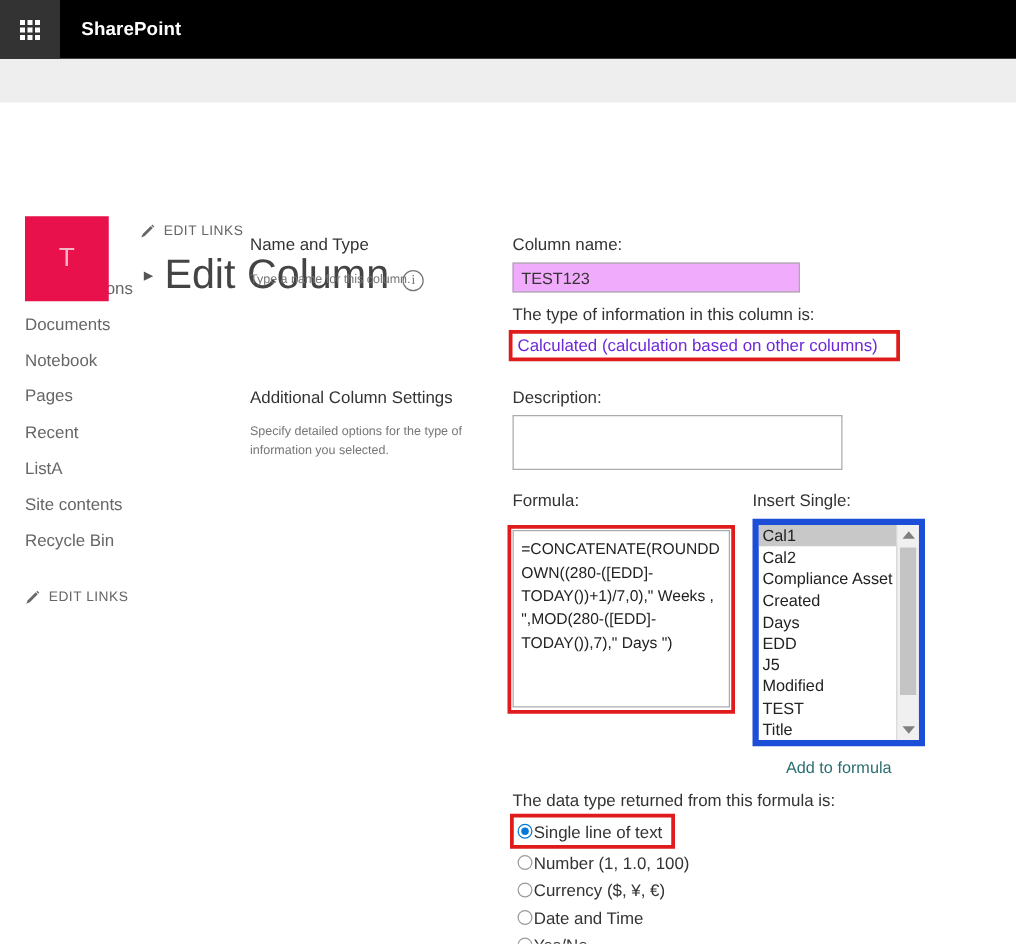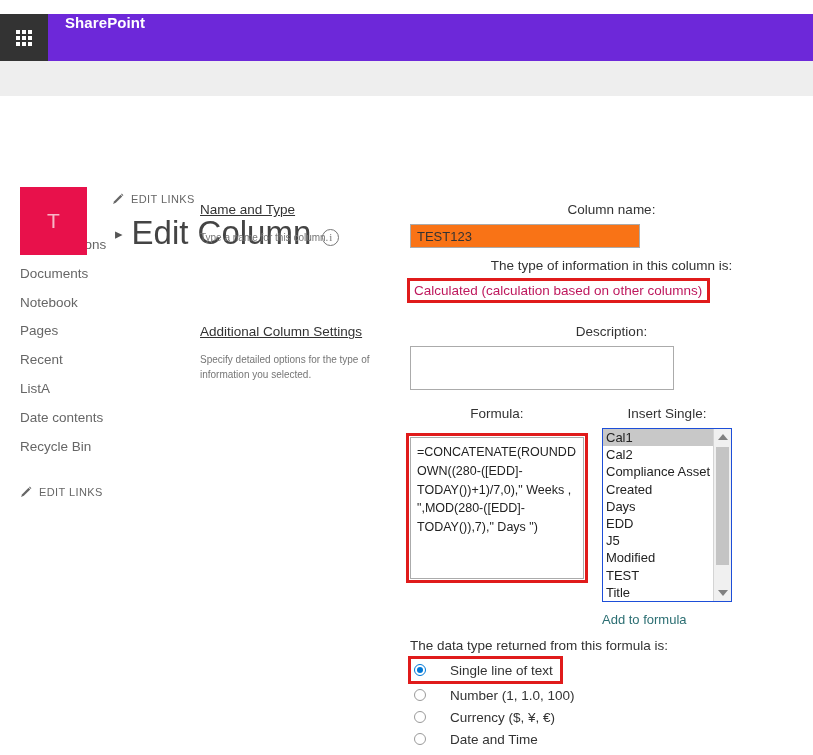--- a/index.html
+++ b/index.html
@@ -12,24 +12,24 @@
     background: #ffffff;
     font-family: "Liberation Sans", sans-serif;
     color: #333333;
     overflow: hidden;
     position: relative;
   }
 
   
   .suitebar {
     height: 47px;
-    background: #6d28d9;
-    display: flex;
-    position: relative;
-    margin-top: 14px;
+    background: #000000;
+    display: flex;
+    align-items: center;
+    position: relative;
   }
   .waffle-btn {
     width: 48px;
     height: 47px;
     background: #333333;
     display: flex;
     align-items: center;
     justify-content: center;
     cursor: pointer;
   }
@@ -178,54 +178,52 @@
     position: relative;
   }
   .section-left {
     width: 210px;
     flex: 0 0 210px;
   }
   .section-title {
     font-size: 13.5px;
     color: #333333;
     margin-bottom: 14px;
-    text-decoration: underline;
   }
   .section-desc {
     font-size: 10px;
     color: #767676;
     line-height: 1.45;
     width: 185px;
   }
   .section-right {
     flex: 1;
     position: relative;
   }
   .field-label {
     font-size: 13.5px;
     color: #333333;
     margin-bottom: 7px;
-    text-align: center;
   }
   .text-input {
     width: 216px;
     height: 22px;
     border: 1px solid #ababab;
     font-size: 13px;
     font-family: "Liberation Sans", sans-serif;
     color: #333333;
     padding: 0 6px;
     box-sizing: content-box;
-    background: #f97316;
+    background: #f0abfc;
     outline: none;
   }
   .type-value {
     font-size: 13.5px;
-    color: #be185d;
-    padding: 3px 4px 4px 4px;
+    color: #6d28d9;
+    padding: 3px 14px 4px 4px;
     display: inline-block;
   }
 
   
   .annot {
     position: absolute;
     border: 3px solid #e01b1b;
     box-sizing: border-box;
     pointer-events: none;
   }
@@ -252,21 +250,21 @@
     padding: 5px 6px;
     outline: none;
     background: #fff;
     overflow: hidden;
   }
 
   
   .listbox {
     width: 128px;
     height: 172px;
-    border: 1px solid #1d4ed8;
+    border: 5px solid #1d4ed8;
     background: #ffffff;
     position: relative;
     overflow: hidden;
     font-size: 13px;
   }
   .listbox-items {
     position: absolute;
     left: 0; top: 0; right: 17px; bottom: 0;
     overflow: hidden;
   }
@@ -322,21 +320,21 @@
   .add-formula {
     color: #2b6e72;
     font-size: 13px;
     text-decoration: none;
     cursor: pointer;
   }
 
   .radio-row {
     display: flex;
     align-items: center;
-    gap: 24px;
+    gap: 1px;
     height: 22px;
     margin-bottom: 0px;
     cursor: pointer;
   }
   .radio {
     width: 12px;
     height: 12px;
     border: 1px solid #9a9a9a;
     border-radius: 50%;
     background: #ffffff;
@@ -411,21 +409,21 @@
 <div class="body-wrap">
 
   <div class="sidebar">
     <div class="nav-item">Home</div>
     <div class="nav-item">Conversations</div>
     <div class="nav-item">Documents</div>
     <div class="nav-item">Notebook</div>
     <div class="nav-item">Pages</div>
     <div class="nav-item">Recent</div>
     <div class="nav-item">ListA</div>
-    <div class="nav-item">Date contents</div>
+    <div class="nav-item">Site contents</div>
     <div class="nav-item">Recycle Bin</div>
 
     <div class="edit-links-side">
       <span class="pencil">
         <svg width="12" height="12" viewBox="0 0 12 12">
           <path d="M1 11 L2.2 8.2 L8.6 1.8 L10.2 3.4 L3.8 9.8 Z" fill="#666666"></path>
           <path d="M9.1 1.3 L10.7 2.9 L11.4 2.2 L9.8 0.6 Z" fill="#666666"></path>
         </svg>
       </span>
       <span>EDIT LINKS</span>
@@ -491,21 +489,21 @@
               <div class="lb-scroll">
                 <div class="lb-arrow">
                     <div class="tri-up"></div>
                   </div>
                 <div class="lb-thumb"></div>
                 <div class="lb-arrow down">
                     <div class="tri-down"></div>
                   </div>
               </div>
             </div>
-            <div style="text-align:left; margin-top:8px;">
+            <div style="text-align:center; margin-top:8px;">
               <span class="add-formula">Add to formula</span>
             </div>
           </div>
         </div>
 
         
         <div style="margin-top:10px;">
           <div class="datatype-heading">The data type returned from this formula is:</div>
 
           <div style="position:relative; display:inline-block;">

